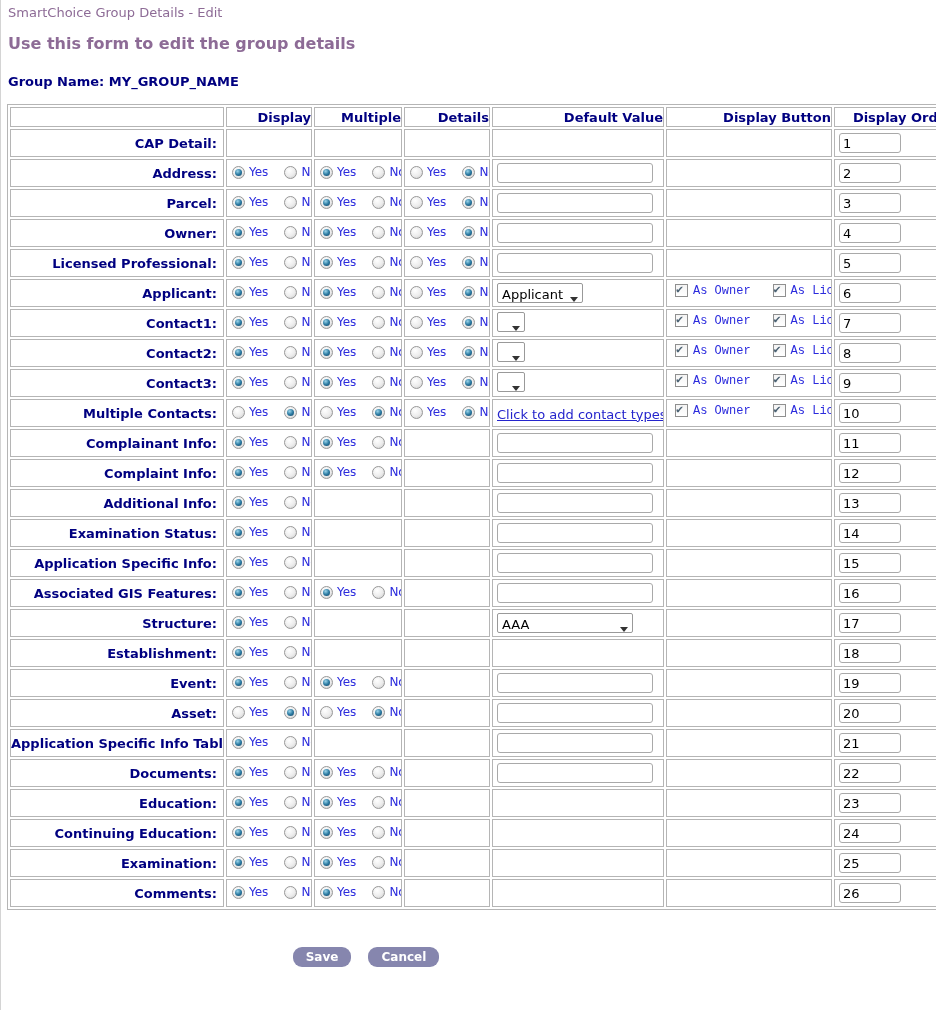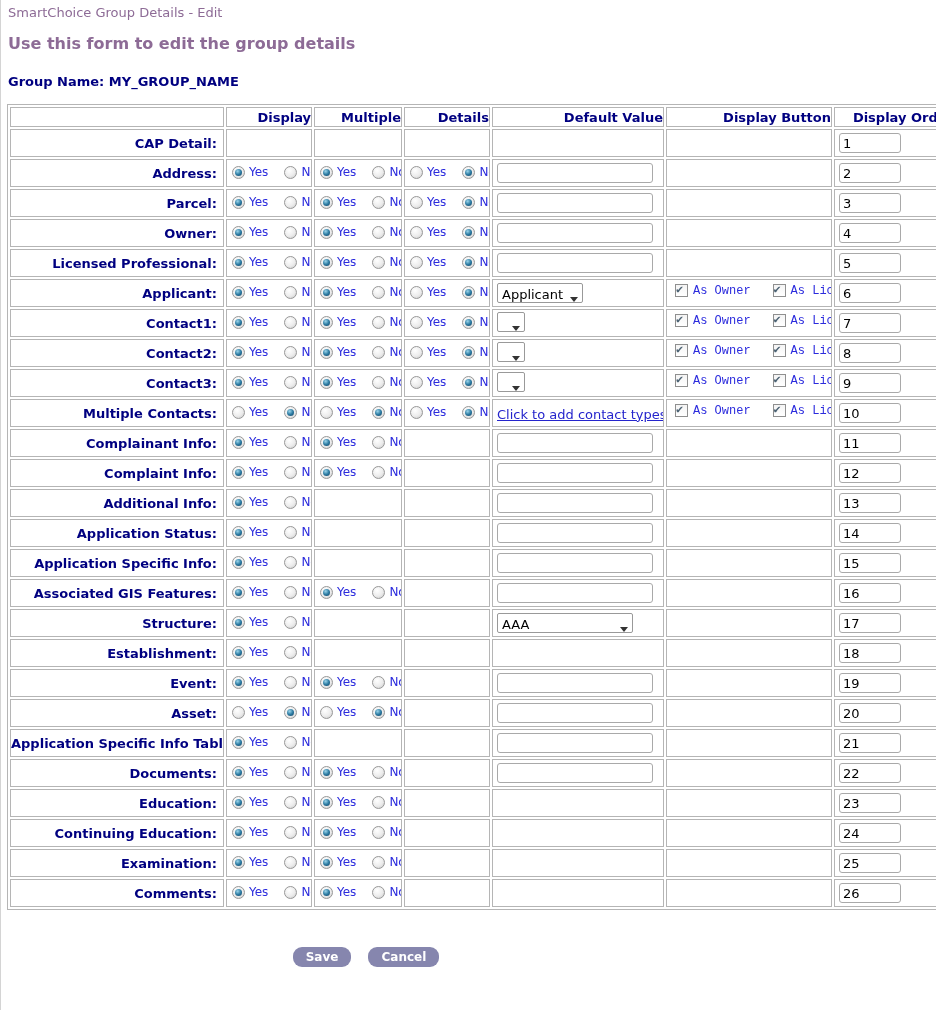--- a/index.html
+++ b/index.html
@@ -481,21 +481,21 @@
               <span class="radio"></span>
               <span class="radio-label">No</span>
             </span></td>
           <td class="radio-cell"></td>
           <td class="radio-cell"></td>
           <td class="dv-cell"><input class="dv-input" type="text" style=""></td>
           <td class="btn-cell"></td>
           <td class="order-cell"><input class="order-input" type="text" value="13" style=""></td>
         </tr>
         <tr>
-          <td class="label-cell">Application Status:</td>
+          <td class="label-cell">Examination Status:</td>
           <td class="radio-cell"><span class="radio-group">
               <span class="radio checked"></span>
               <span class="radio-label">Yes</span>
             </span><span class="radio-group">
               <span class="radio"></span>
               <span class="radio-label">No</span>
             </span></td>
           <td class="radio-cell"></td>
           <td class="radio-cell"></td>
           <td class="dv-cell"><input class="dv-input" type="text" style=""></td>

